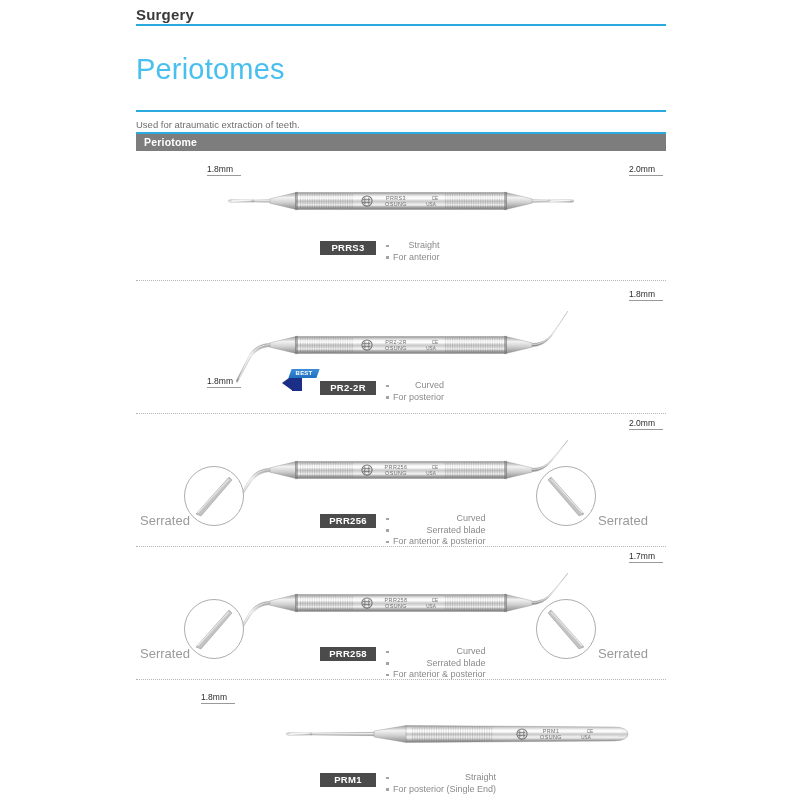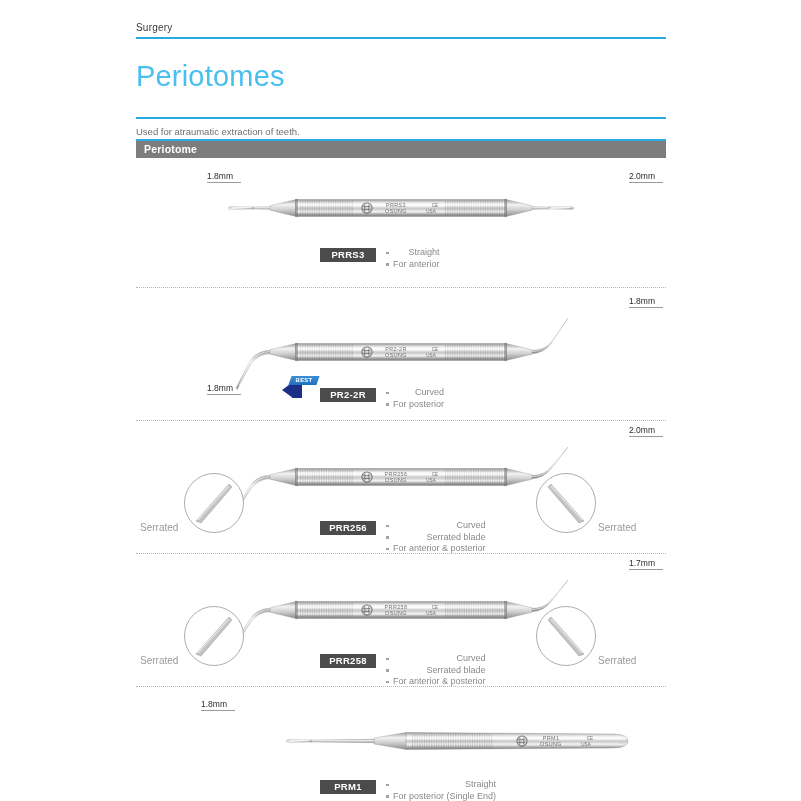--- a/index.html
+++ b/index.html
@@ -19,41 +19,41 @@
   .page {
     position: absolute;
     left: 136px;
     top: 0;
     width: 530px;
     height: 801px;
   }
 
   
   .breadcrumb {
-    font-size: 10px;
-    font-weight: normal;
+    font-size: 15px;
+    font-weight: bold;
     color: #3a3a3a;
     letter-spacing: 0.2px;
-    padding-top: 22px;
+    padding-top: 9px;
     line-height: 12px;
   }
   .rule-blue {
     height: 2px;
     background: #29ABE2;
     margin-top: 3px;
   }
 
   
   .page-title {
     font-size: 29px;
     font-weight: 400;
     color: #49BFF0;
     letter-spacing: 0.2px;
     line-height: 34px;
-    margin-top: 20px;
+    margin-top: 26px;
     margin-bottom: 0;
   }
 
   .title-underline {
     height: 2px;
     background: #29ABE2;
     margin-top: 24px;
   }
 
   .subtitle {
@@ -201,21 +201,21 @@
   .detail .circle {
     width: 58px; height: 58px;
     border: 1px solid #adadad;
     border-radius: 50%;
     background: #ffffff;
     position: relative;
     overflow: hidden;
   }
   .detail .cap {
     position: absolute;
-    font-size: 10px;
+    font-size: 13px;
     color: #9a9a9a;
     white-space: nowrap;
     line-height: 10px;
   }
 
   
   svg { display: block; overflow: visible; }
 </style>
 </head>
 <body>

